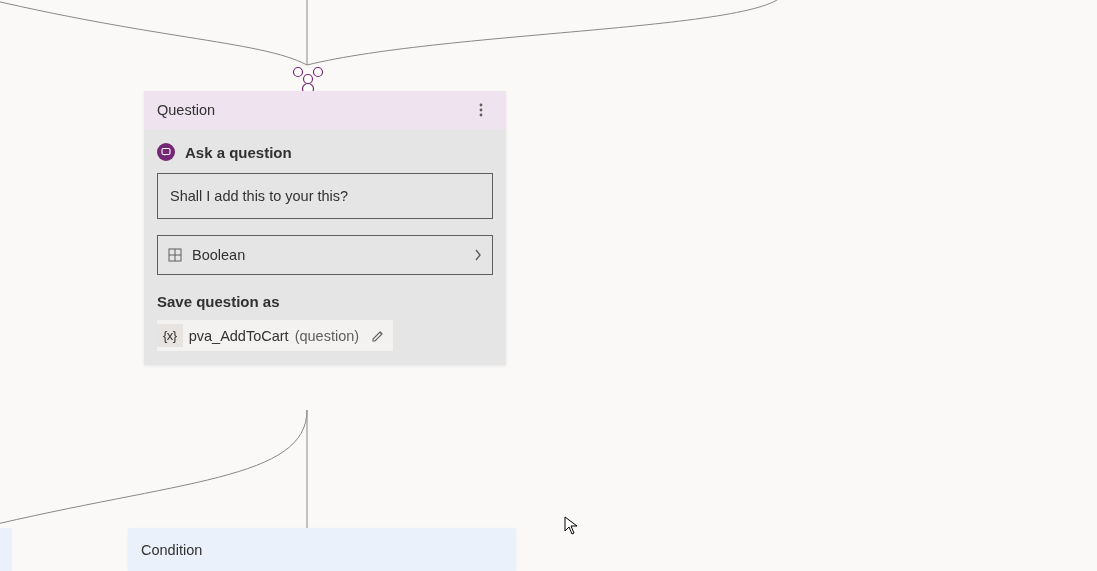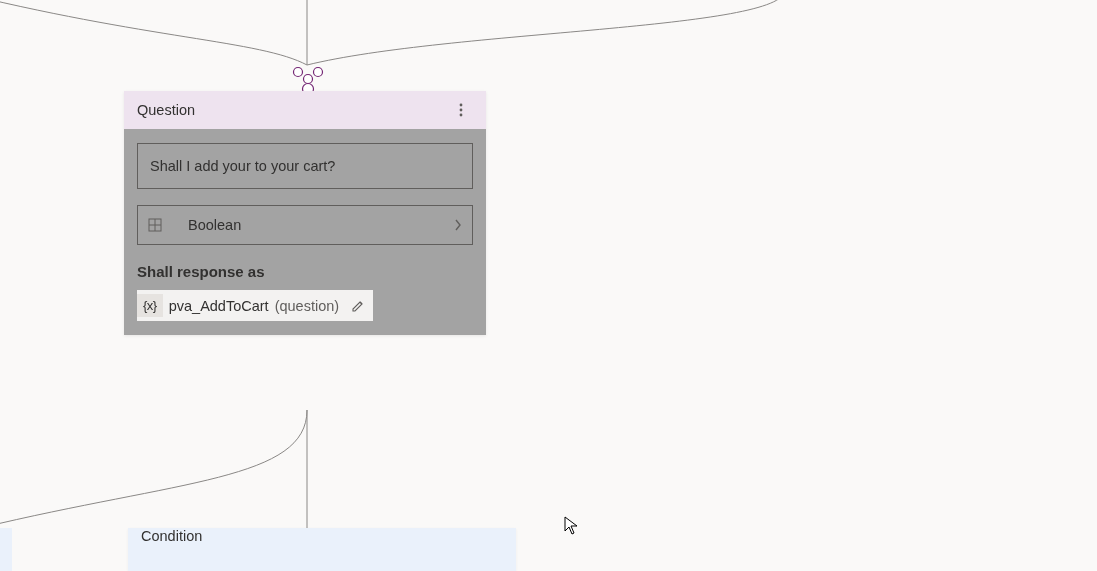--- a/index.html
+++ b/index.html
@@ -19,24 +19,24 @@
   }
   svg.connectors {
     position: absolute;
     top: 0; left: 0;
     width: 1097px;
     height: 571px;
     pointer-events: none;
   }
   .node-card {
     position: absolute;
-    left: 124px;
+    left: 144px;
     top: 91px;
     width: 362px;
-    background: #a3a3a3;
+    background: #e5e5e5;
     box-shadow: 0 1px 3px rgba(0,0,0,0.08);
   }
   .card-header {
     background: #eee3ef;
     height: 38px;
     display: flex;
     align-items: center;
     justify-content: space-between;
     padding: 0 14px 0 13px;
   }
@@ -96,21 +96,21 @@
     align-items: center;
     justify-content: space-between;
     padding: 0 10px 0 10px;
     font-size: 14.5px;
     margin-bottom: 18px;
     cursor: pointer;
   }
   .identify-left {
     display: flex;
     align-items: center;
-    gap: 26px;
+    gap: 10px;
   }
   .save-chip {
     display: inline-flex;
     align-items: center;
     background: #f3f2f1;
     padding: 4px 8px 4px 0;
     font-size: 14.5px;
     color: #323130;
     gap: 6px;
   }
@@ -130,20 +130,21 @@
     display: inline-flex;
   }
   .condition-card {
     position: absolute;
     left: 128px;
     top: 528px;
     width: 362px;
     height: 43px; 
     background: #eaf1fb;
     display: flex;
+    align-items: center;
     padding: 0 13px;
     box-shadow: 0 1px 3px rgba(0,0,0,0.05);
   }
   .condition-title {
     font-size: 14.5px;
     color: #323130;
   }
   .partial-left-card {
     position: absolute;
     left: -350px;
@@ -194,38 +195,47 @@
       <div class="card-header-menu">
         <svg width="4" height="14" viewBox="0 0 4 14">
           <circle cx="2" cy="2" r="1.4" fill="#605e5c"></circle>
           <circle cx="2" cy="7" r="1.4" fill="#605e5c"></circle>
           <circle cx="2" cy="12" r="1.4" fill="#605e5c"></circle>
         </svg>
       </div>
     </div>
     <div class="card-body">
 
-
-      <div class="textbox">Shall I add your to your cart?</div>
+      <div class="ask-row">
+        <span class="ask-icon">
+          <svg width="10" height="10" viewBox="0 0 10 10">
+            <rect x="1" y="1.5" width="8" height="6" rx="1.5" fill="none" stroke="#fff" stroke-width="1.1"></rect>
+            <path d="M4 7.5 L3 9 L5.5 7.5" fill="#fff"></path>
+          </svg>
+        </span>
+        <span class="ask-label">Ask a question</span>
+      </div>
+
+      <div class="textbox">Shall I add this to your this?</div>
 
       <div class="identify-box">
         <span class="identify-left">
           <svg width="14" height="14" viewBox="0 0 14 14">
             <rect x="1" y="1" width="12" height="12" fill="none" stroke="#605e5c" stroke-width="1"></rect>
             <line x1="7" y1="1" x2="7" y2="13" stroke="#605e5c" stroke-width="1"></line>
             <line x1="1" y1="7" x2="13" y2="7" stroke="#605e5c" stroke-width="1"></line>
           </svg>
           <span>Boolean</span>
         </span>
         <svg width="8" height="12" viewBox="0 0 8 12">
           <path d="M2 1 L6 6 L2 11" stroke="#605e5c" stroke-width="1.4" fill="none"></path>
         </svg>
       </div>
 
-      <div class="section-label">Shall response as</div>
+      <div class="section-label">Save question as</div>
       <span class="save-chip">
         <span class="chip-varicon">{x}</span>
         <span>pva_AddToCart</span>
         <span class="chip-type">(question)</span>
         <span class="chip-edit">
           <svg width="14" height="14" viewBox="0 0 14 14">
             <path d="M2 12 L2 10 L9 3 L11 5 L4 12 Z" fill="none" stroke="#605e5c" stroke-width="1.1"></path>
             <path d="M9 3 L11 5" stroke="#605e5c" stroke-width="1.1"></path>
           </svg>
         </span>

